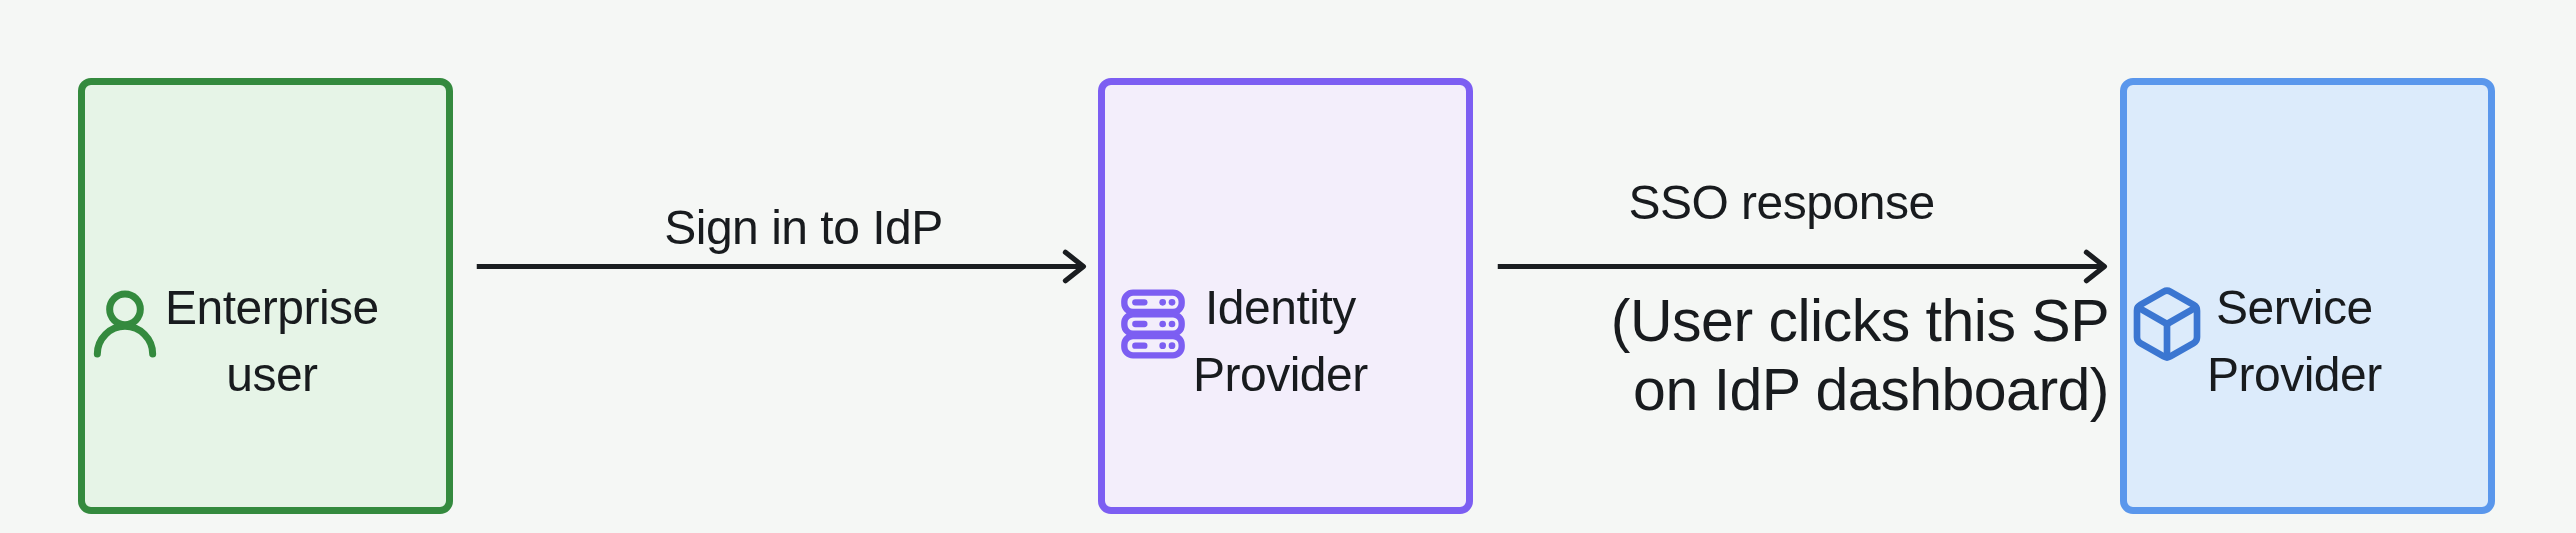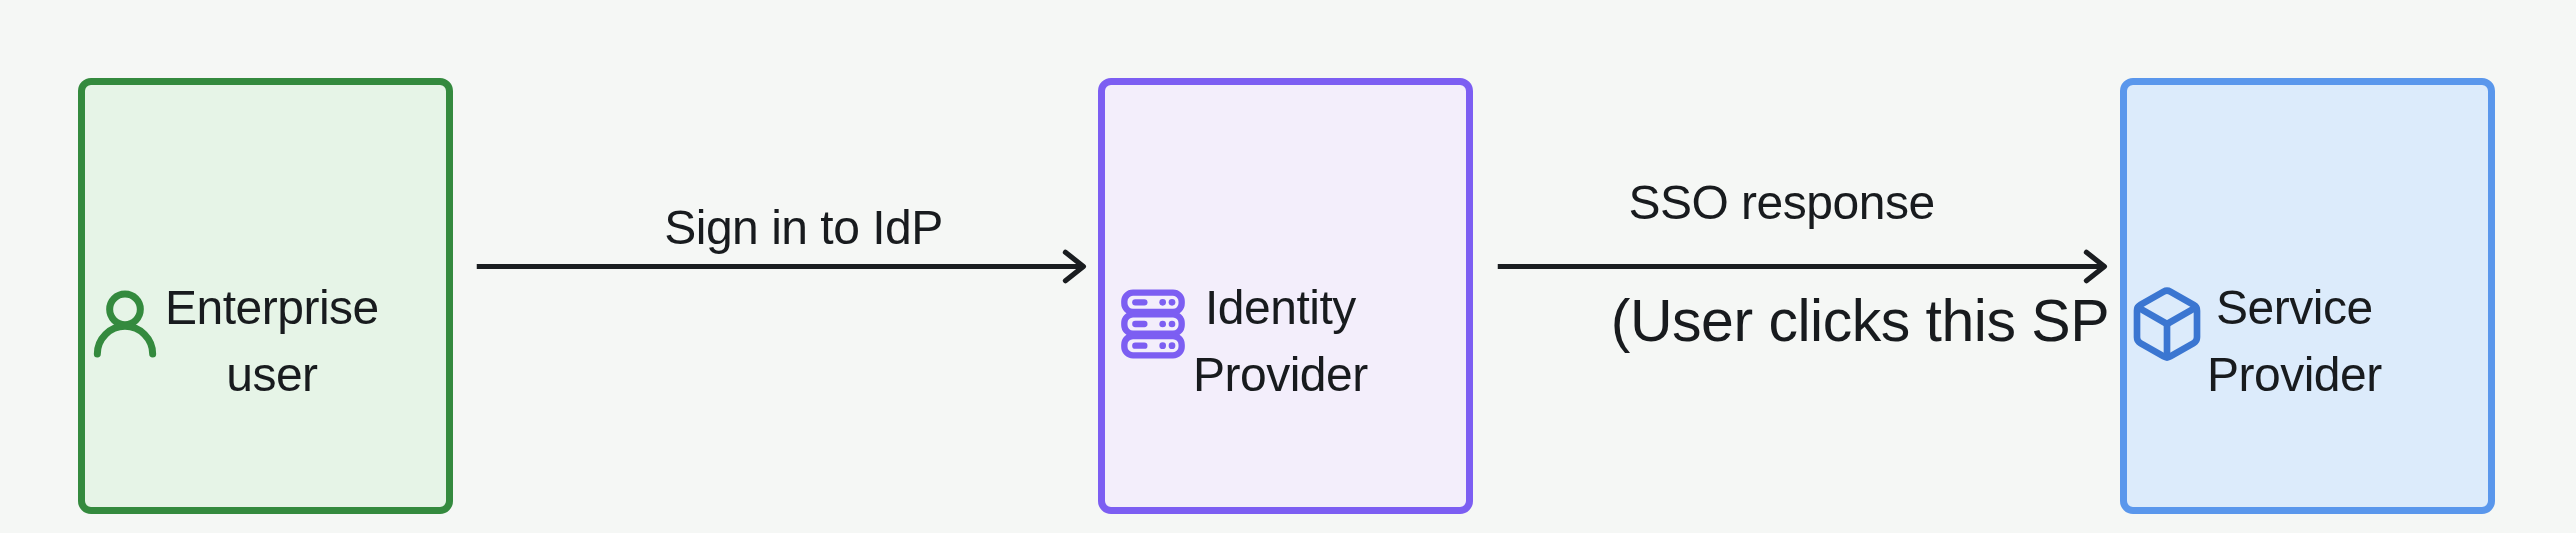--- a/index.html
+++ b/index.html
@@ -124,20 +124,21 @@
     </div>
   </div>
 
   <div class="edge-label edge-label-2">SSO response</div>
   <svg class="arrow arrow-2" viewBox="0 0 648 56" fill="none">
     <line x1="2" y1="28" x2="640" y2="28" stroke="#1a1d20" stroke-width="5.5"></line>
     <polyline points="624,13 643,28 624,43" stroke="#1a1d20" stroke-width="5.5" stroke-linecap="round" stroke-linejoin="round"></polyline>
   </svg>
   <div class="edge-caption">
     <span>(User clicks this SP</span>
+    <span>on IdP dashboard)</span>
   </div>
 
   <div class="node node-blue">
     <svg class="node-icon" viewBox="0 0 24 24" fill="none" stroke="#3b76d1" stroke-width="2" stroke-linecap="round" stroke-linejoin="round">
       <path d="M21 8a2 2 0 0 0-1-1.73l-7-4a2 2 0 0 0-2 0l-7 4A2 2 0 0 0 3 8v8a2 2 0 0 0 1 1.73l7 4a2 2 0 0 0 2 0l7-4A2 2 0 0 0 21 16Z"></path>
       <path d="m3.3 7 8.7 5 8.7-5"></path>
       <path d="M12 22V12"></path>
     </svg>
     <div class="node-label">
       <span>Service</span>

